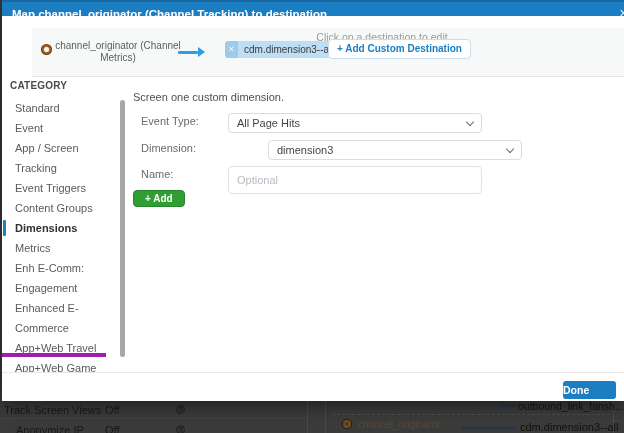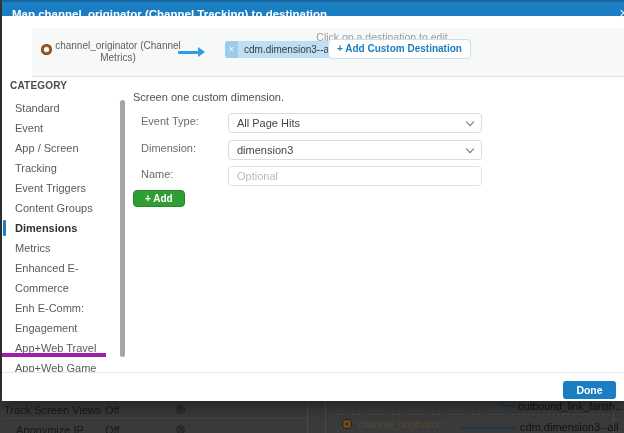--- a/index.html
+++ b/index.html
@@ -69,33 +69,33 @@
              border-radius:3px; cursor:pointer; }
 
   .form-instruction { position:absolute; left:131px; top:91px; font-size:11px; color:#4f4f4f; }
   .field-label { position:absolute; left:131px; font-size:11px; color:#6b6b6b;margin-left:8px; }
   .select-box { position:absolute; left:226px; width:254px; height:20px; background:#fff;
                 border:1px solid #d8dde2; border-radius:4px; display:flex; align-items:center;
                 padding:0 8px; font-size:11px; color:#454545; cursor:pointer; }
   .select-box .sel-text { flex:1; }
   .chev { width:6px; height:6px; border-right:1.6px solid #707070; border-bottom:1.6px solid #707070;
           transform:rotate(45deg); margin-top:-3px; }
-  .text-input { position:absolute; left:226px; width:254px; height:20px; background:#fff;
+  .text-input { position:absolute; left:226px; width:254px; height:28px; background:#fff;
                 border:1px solid #dde2e7; border-radius:4px; padding:0 8px; font-size:11px;
                 color:#454545; font-family:"Liberation Sans", sans-serif; outline:none; }
   .text-input::placeholder { color:#b7bcc2; }
   .add-btn { position:absolute; left:131px; top:190px; background:#2f9e33; border:1px solid #27862b;
              border-radius:4px; color:#fff; font-size:10px; font-weight:bold; padding:2px 11px;
              cursor:pointer; font-family:"Liberation Sans", sans-serif; }
 
   .modal-footer { position:absolute; left:0; top:372px; width:100%; height:29px; background:#fff;
                   border-top:1px solid #e8e8e8; }
   .done-btn { position:absolute; left:561px; top:8px; width:53px; height:18px; background:#1c7ec2;
               border:none; border-radius:3px; color:#fff; font-size:10.5px; font-weight:bold;
-              line-height:18px; text-align:center; cursor:pointer;
+              line-height:18px; text-align:left; cursor:pointer;
               font-family:"Liberation Sans", sans-serif; }
 </style>
 </head>
 <body>
 
 <div id="stage">
 
   <div class="bg-layer">
 
     <div class="bg-text" style="left:4px; top:404px;">Track Screen Views</div>
@@ -150,38 +150,38 @@
 
     <div class="sidebar">
       <div class="cat-header">CATEGORY</div>
       <div class="cat-item">Standard</div>
       <div class="cat-item">Event</div>
       <div class="cat-item">App / Screen Tracking</div>
       <div class="cat-item">Event Triggers</div>
       <div class="cat-item">Content Groups</div>
       <div class="cat-item selected">Dimensions</div>
       <div class="cat-item">Metrics</div>
+      <div class="cat-item">Enh E-Comm: Engagement</div>
       <div class="cat-item">Enhanced E-Commerce</div>
-      <div class="cat-item">Enh E-Comm: Engagement</div>
       <div class="cat-item">App+Web Travel</div>
       <div class="cat-item">App+Web Game</div>
       <div class="cat-item wrap2">IAB Transparency and Consent Framework v2</div>
     </div>
     <div class="vscroll"></div>
 
     <div class="form-instruction">Screen one custom dimension.</div>
 
     <div class="field-label" style="top:115px;">Event Type:</div>
     <div class="select-box" style="top:113px;">
       <span class="sel-text">All Page Hits</span>
       <span class="chev"></span>
     </div>
 
     <div class="field-label" style="top:142px;">Dimension:</div>
-    <div class="select-box" style="top:140px;">
+    <div class="select-box" style="top:140px;margin-left:40px;">
       <span class="sel-text">dimension3</span>
       <span class="chev"></span>
     </div>
 
     <div class="field-label" style="top:168px;">Name:</div>
     <input class="text-input" style="top: 166px;" type="text" placeholder="Optional">
 
     <button class="add-btn">+ Add</button>
 
     <div class="modal-footer">

